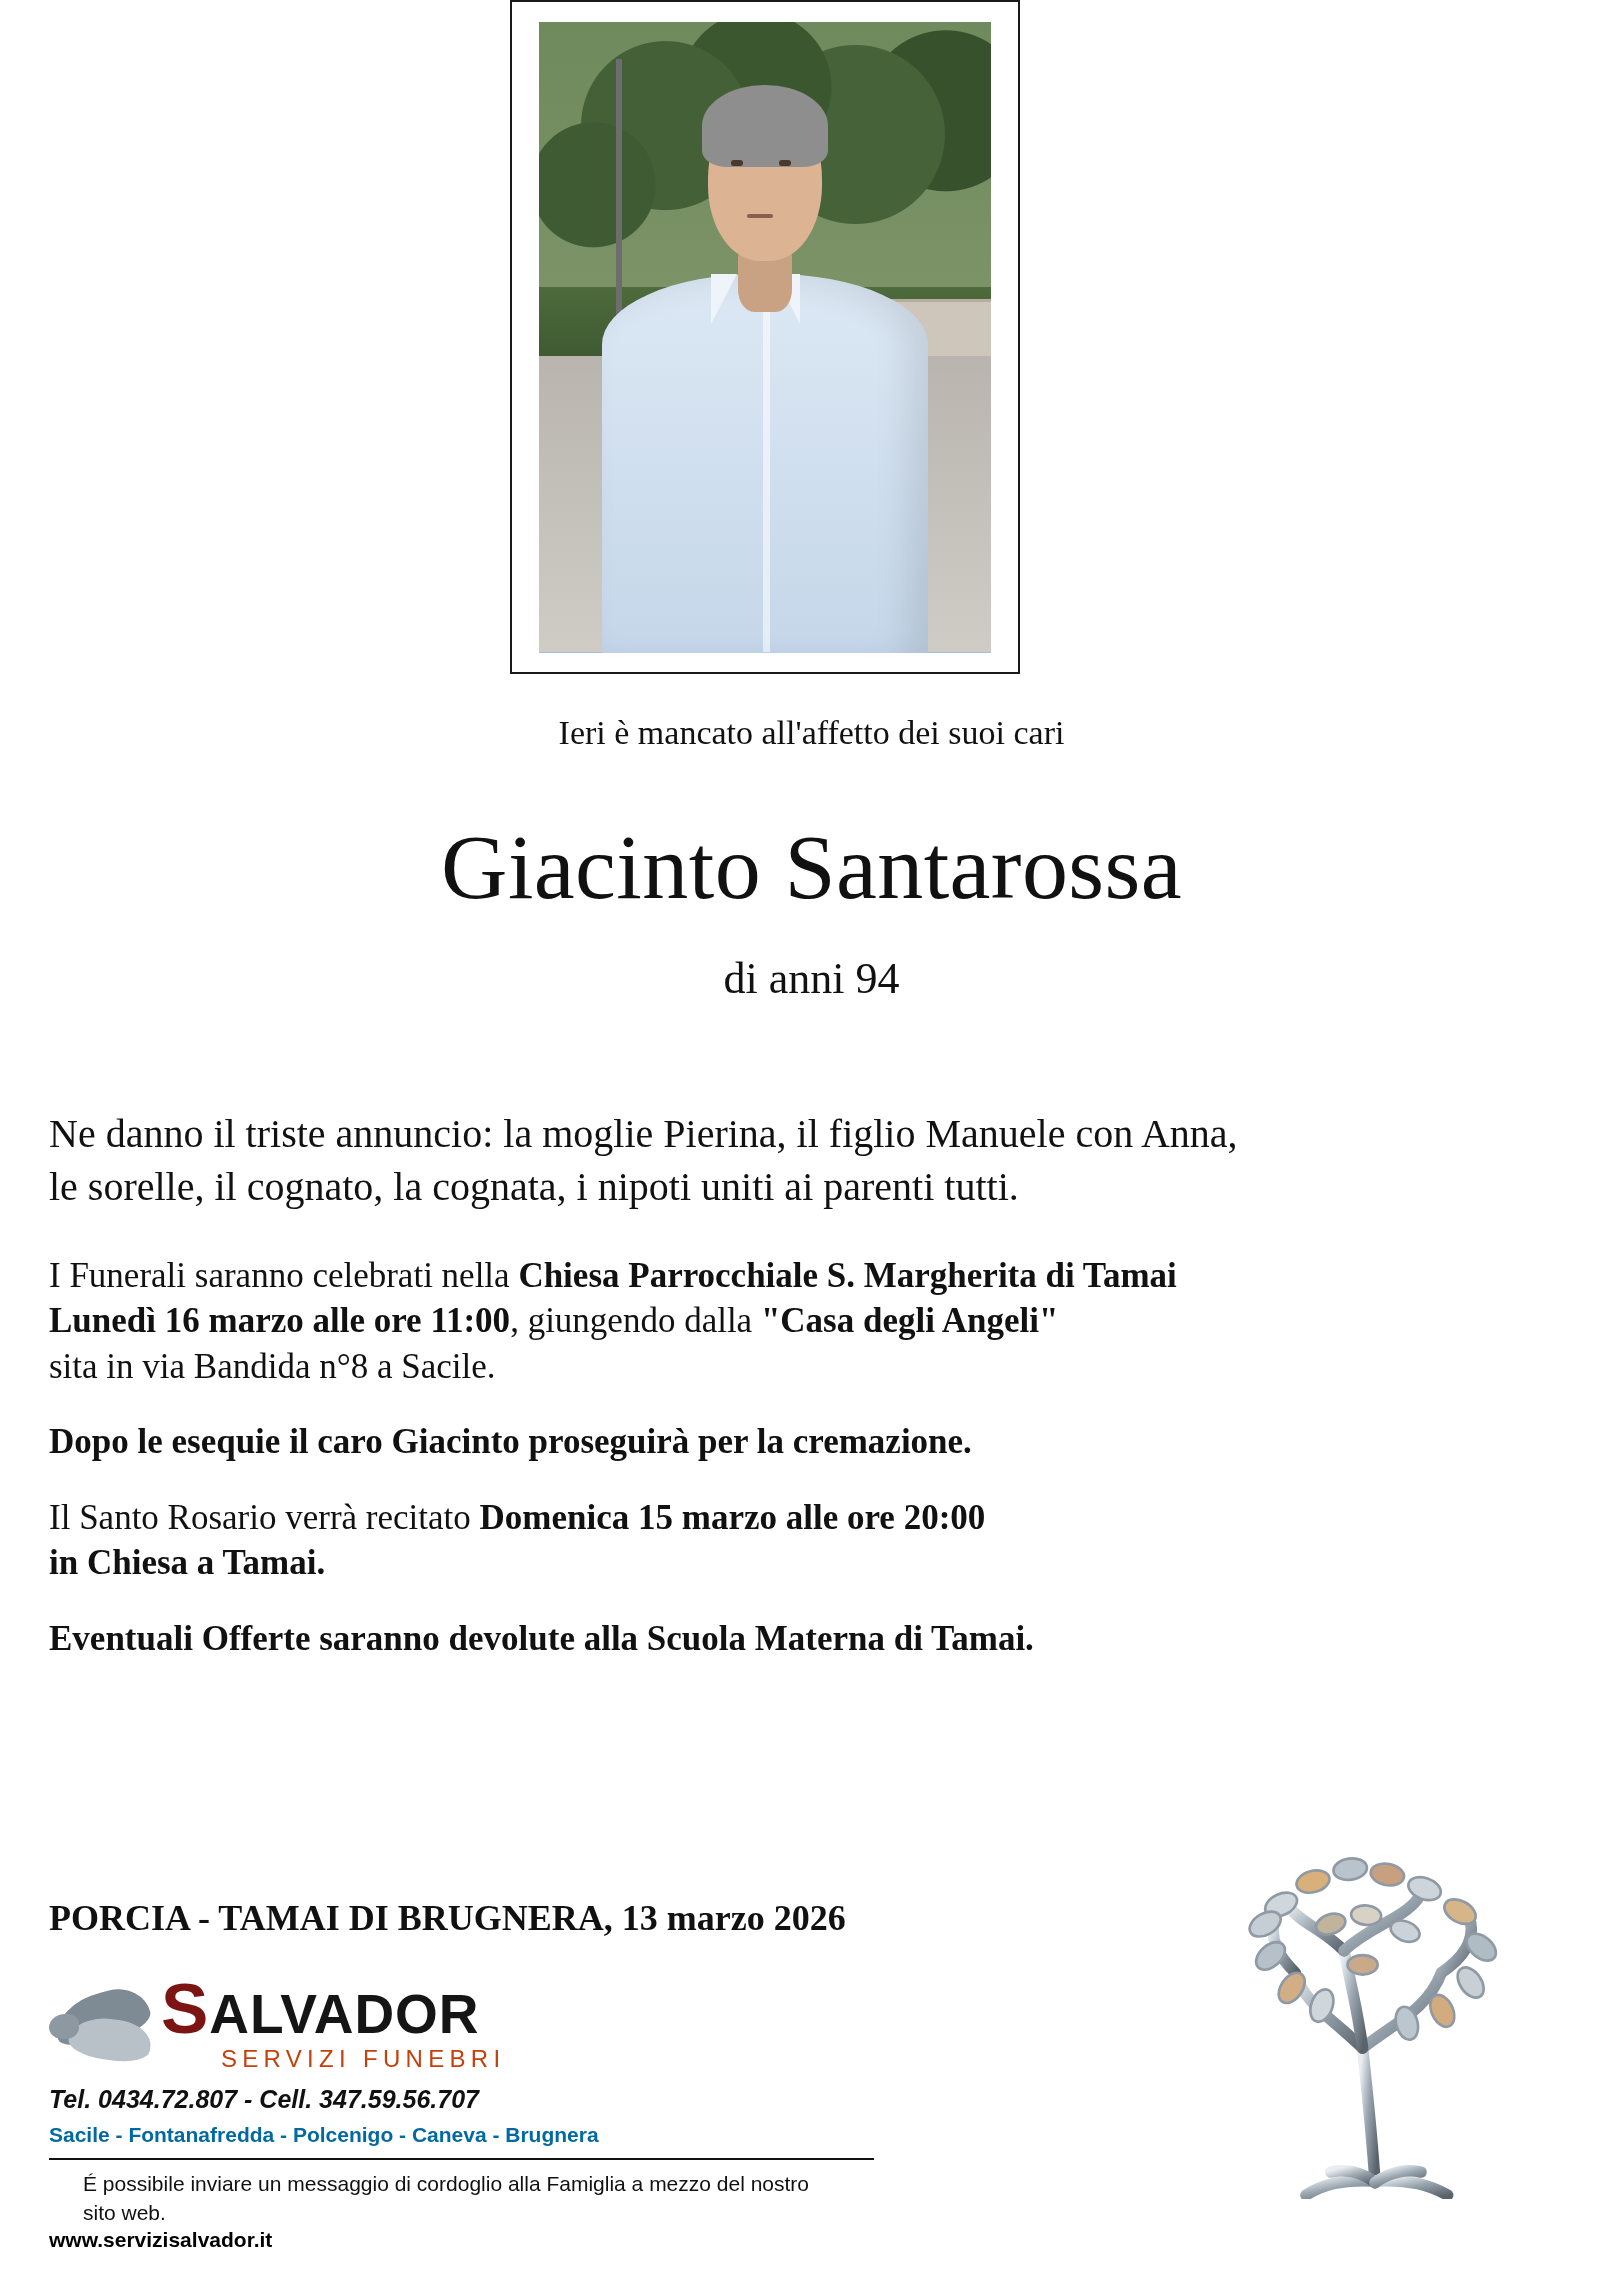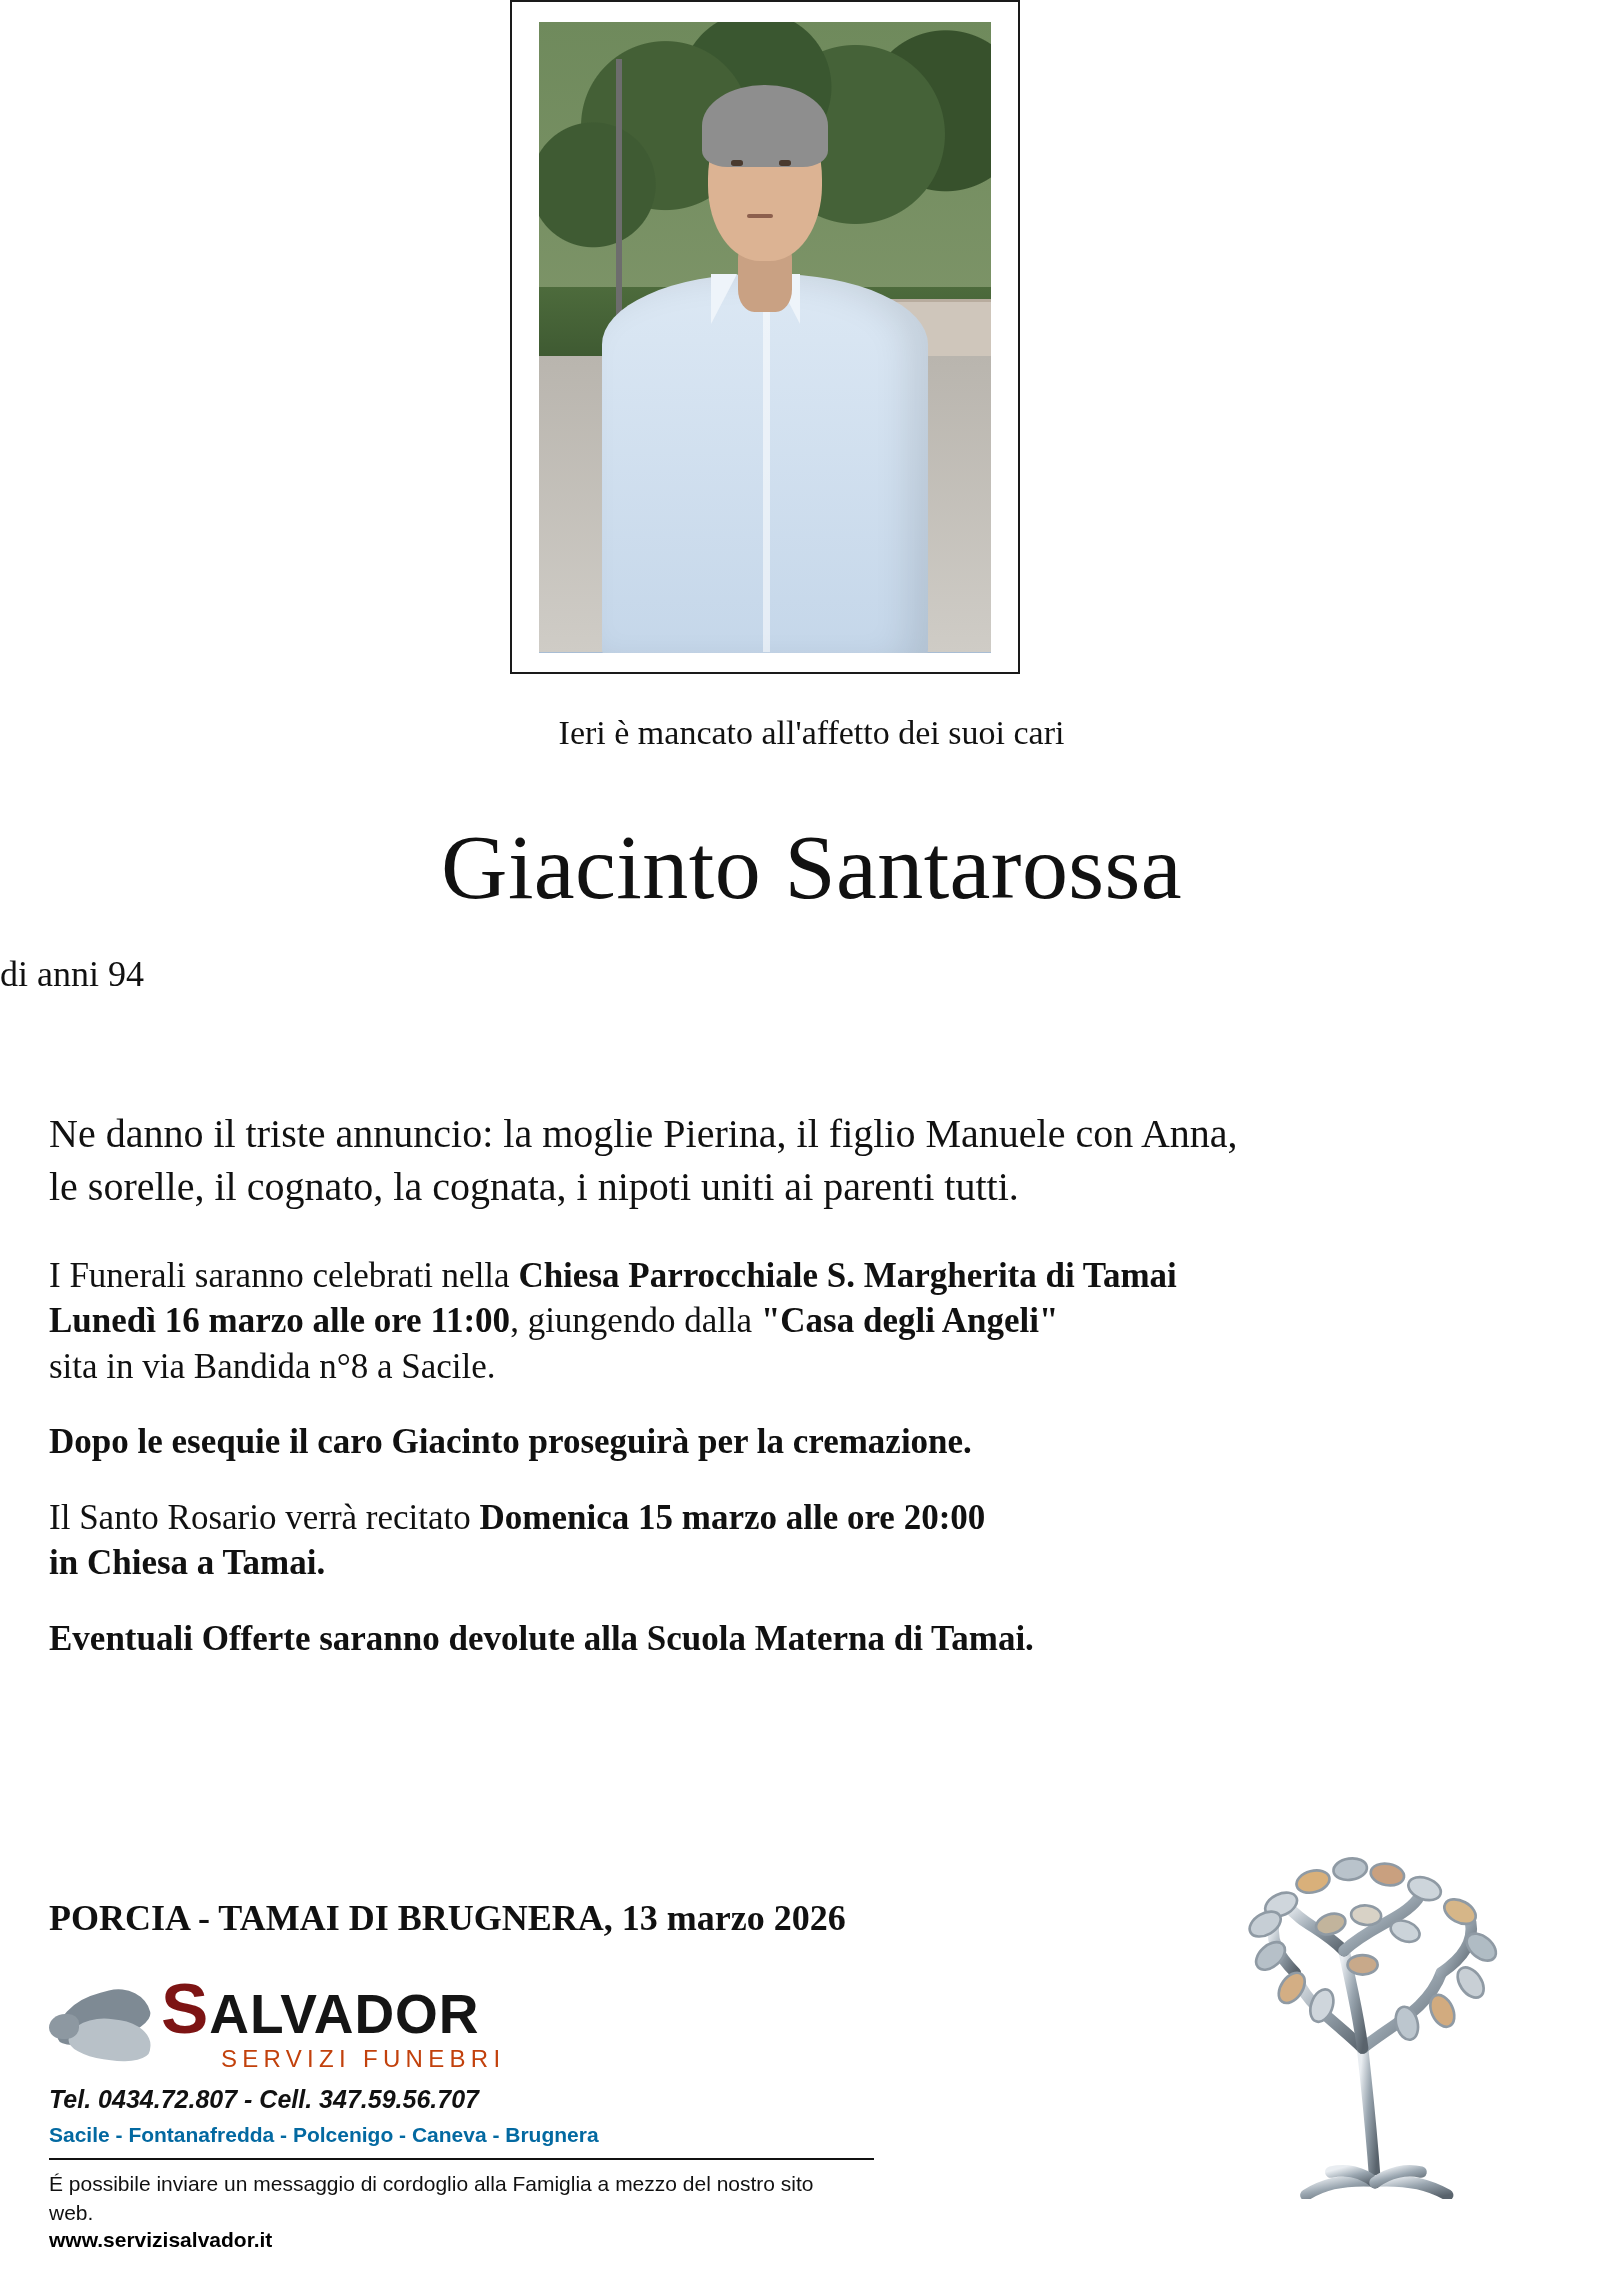--- a/index.html
+++ b/index.html
@@ -145,22 +145,22 @@
     top: 820px;
     text-align: center;
     font-size: 92px;
     line-height: 1.04;
     letter-spacing: 0.4px;
   }
   .age {
     position: absolute;
     left: 0; right: 0;
     top: 953px;
-    text-align: left;
-    font-size: 36px;
+    text-align: center;
+    font-size: 44px;
   }
 
   .body-block {
     position: absolute;
     left: 49px;
     right: 49px;
     top: 1108px;
   }
   .para {
     font-size: 35px;
@@ -262,20 +262,21 @@
     border-top: 2.7px solid #111;
     width: 825px;
     margin-top: 10.6px;
   }
   .footer-note {
     font-family: "Liberation Sans", sans-serif;
     font-size: 21px;
     margin-top: 8.9px;
     color: #111;
     line-height: 1.4;
+    margin-left: 34px;
   }
   .footer-site {
     font-family: "Liberation Sans", sans-serif;
     font-size: 21px;
     font-weight: bold;
     color: #000000;
   }
 
   
   .tree {

